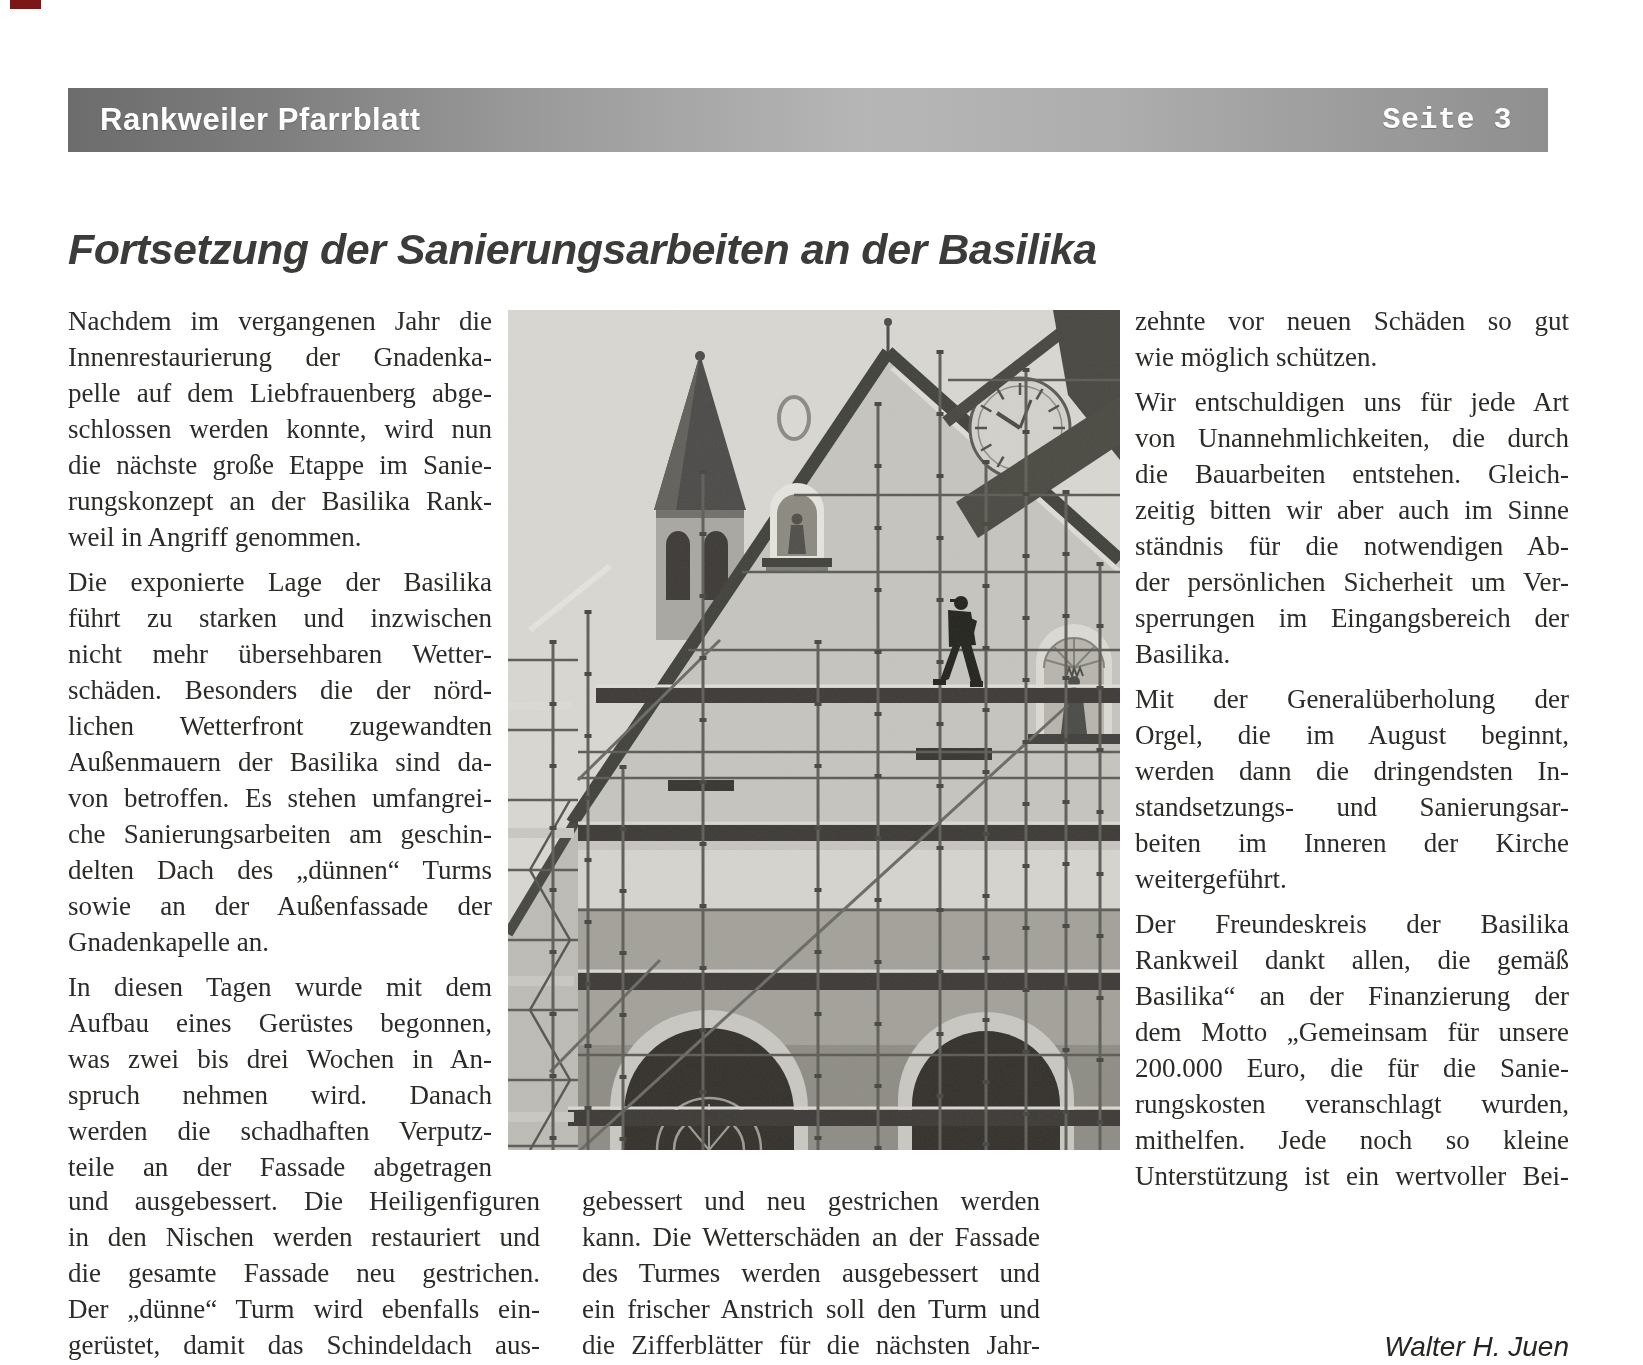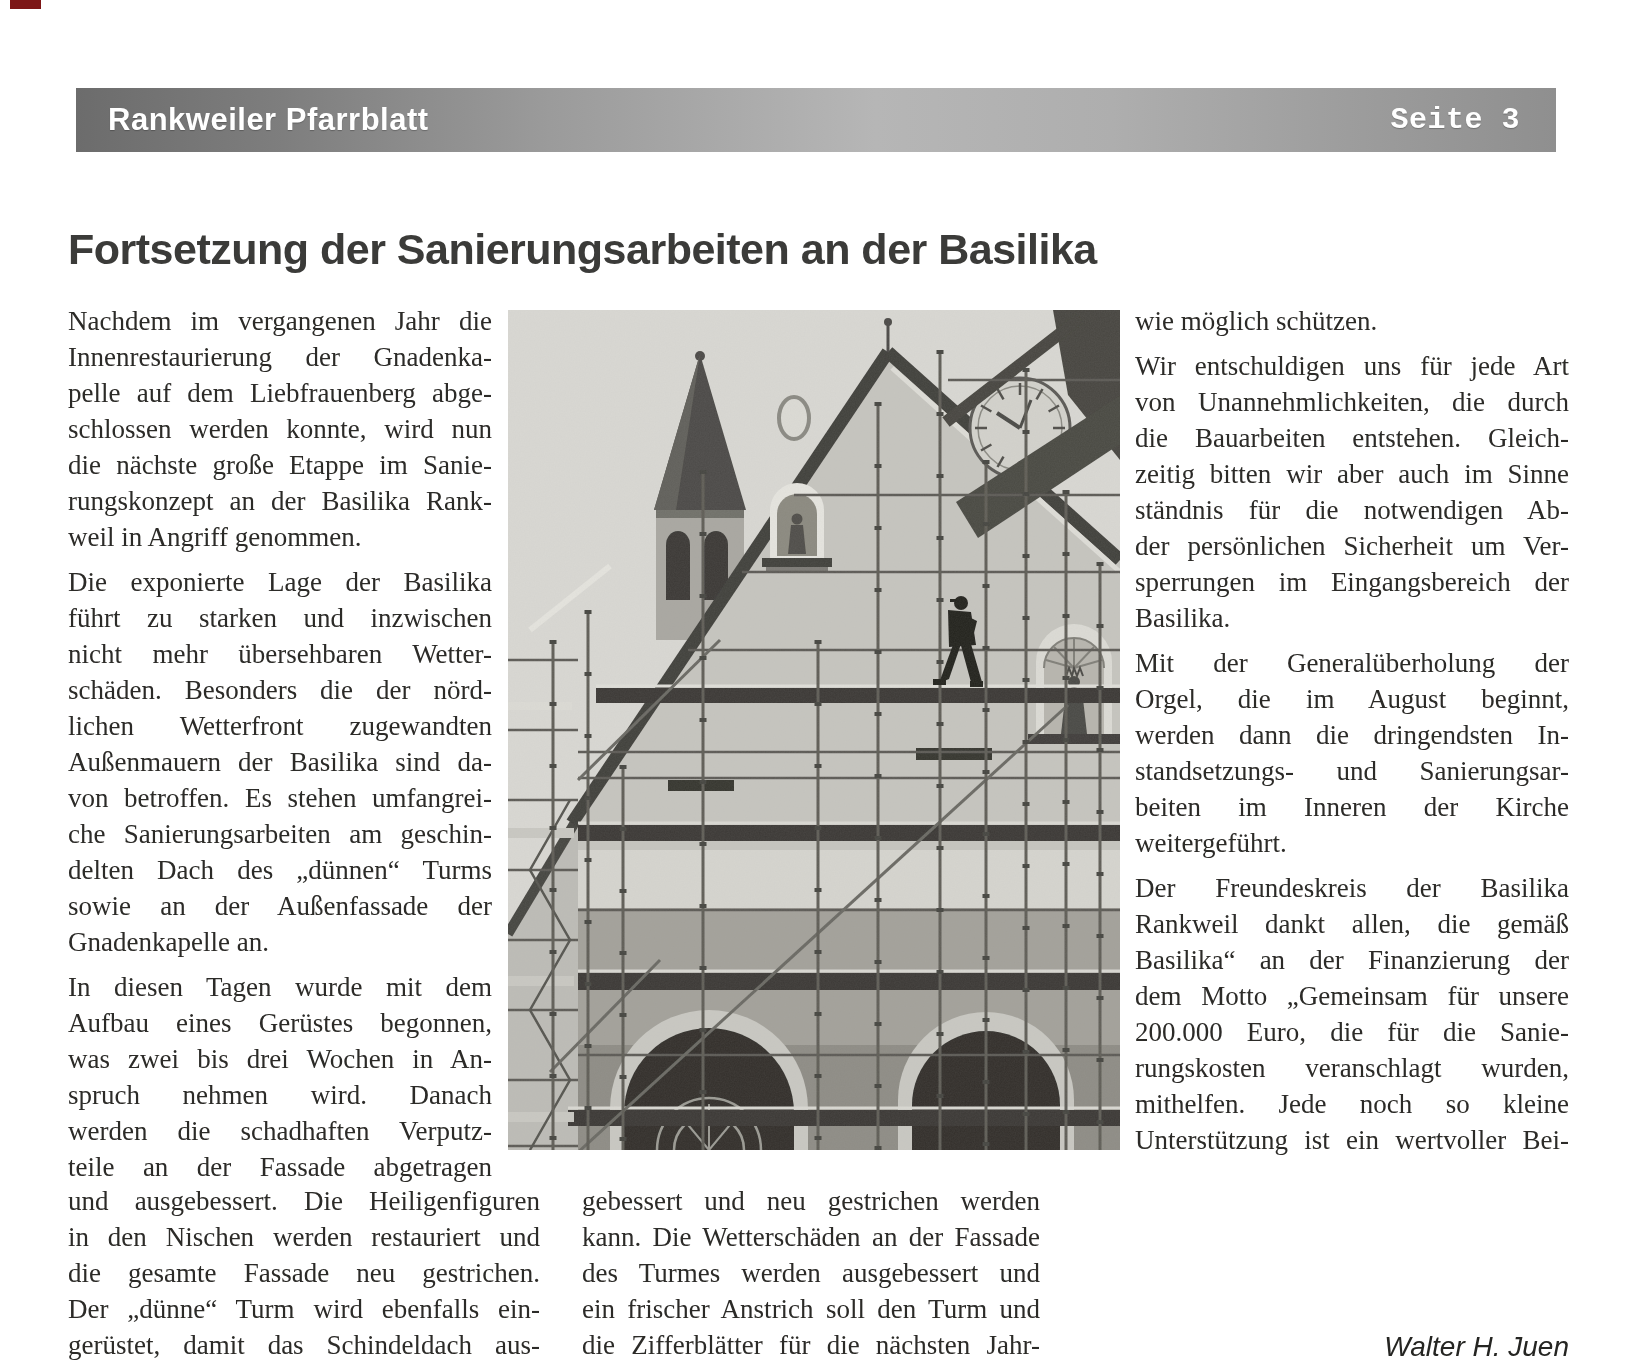--- a/index.html
+++ b/index.html
@@ -4,37 +4,37 @@
 <style>
   html,body{margin:0;padding:0;background:#e9e9e9;}
   .page{
     position:relative;width:1643px;height:1365px;background:#ffffff;
     overflow:hidden;font-family:"Liberation Serif",serif;color:#2c2b28;
   }
   .artifact{
     position:absolute;left:10px;top:0;width:31px;height:9px;background:#7d1616;
   }
   .bar{
-    position:absolute;left:76px;top:88px;width:1480px;height:64px;
+    position:absolute;left:68px;top:88px;width:1480px;height:64px;
     background:linear-gradient(90deg,#6c6c6c 0%,#7e7e7e 14%,#9b9b9b 32%,#b6b6b6 54%,#aeaeae 70%,#9d9d9d 86%,#8f8f8f 100%);
     font-family:"Liberation Sans",sans-serif;font-weight:bold;color:#ffffff;text-align:center;
   }
   .bar-title{
     position:absolute;left:32px;top:0;line-height:64px;font-size:31px;letter-spacing:.5px;
     text-shadow:0 1px 1px rgba(0,0,0,.25);
   }
   .bar-page{
     position:absolute;right:36px;top:0;line-height:64px;font-size:30px;letter-spacing:.5px;
     text-shadow:0 1px 1px rgba(0,0,0,.25);
     font-family:Liberation Mono, monospace;
   }
   .headline{
     position:absolute;left:68px;top:222px;margin:0;width:1200px;
     font-family:"Liberation Sans",sans-serif;font-weight:bold;font-size:43px;
-    letter-spacing:-0.5px;color:#3b3b39;line-height:54px;white-space:nowrap;
+    letter-spacing:-0.5px;color:#3b3b39;line-height:54px;white-space:nowrap;font-style:italic;
   }
   .photo{
     position:absolute;left:508px;top:310px;width:612px;height:840px;margin:0;
     background:#d9d8d3;overflow:hidden;
   }
   .col{position:absolute;font-size:27px;}
   .colL1{left:68px;top:303px;width:424px;}
   .colL2{left:68px;top:1183px;width:472px;}
   .colM {left:582px;top:1183px;width:458px;}
   .colR1{left:1135px;top:303px;width:434px;}
@@ -299,20 +299,21 @@
         <div class="tline">gebessert und neu gestrichen werden</div>
         <div class="tline">kann. Die Wetterschäden an der Fassade</div>
         <div class="tline">des Turmes werden ausgebessert und</div>
         <div class="tline">ein frischer Anstrich soll den Turm und</div>
         <div class="tline">die Zifferblätter für die nächsten Jahr-</div>
       </div>
   </div>
 
   <div class="col colR1">
     <div class="para">
+        <div class="tline">zehnte vor neuen Schäden so gut</div>
         <div class="tline lastline">wie möglich schützen.</div>
       </div>
     <div class="para">
         <div class="tline">Wir entschuldigen uns für jede Art</div>
         <div class="tline">von Unannehmlichkeiten, die durch</div>
         <div class="tline">die Bauarbeiten entstehen. Gleich-</div>
         <div class="tline">zeitig bitten wir aber auch im Sinne</div>
         <div class="tline">ständnis für die notwendigen Ab-</div>
         <div class="tline">der persönlichen Sicherheit um Ver-</div>
         <div class="tline">sperrungen im Eingangsbereich der</div>

